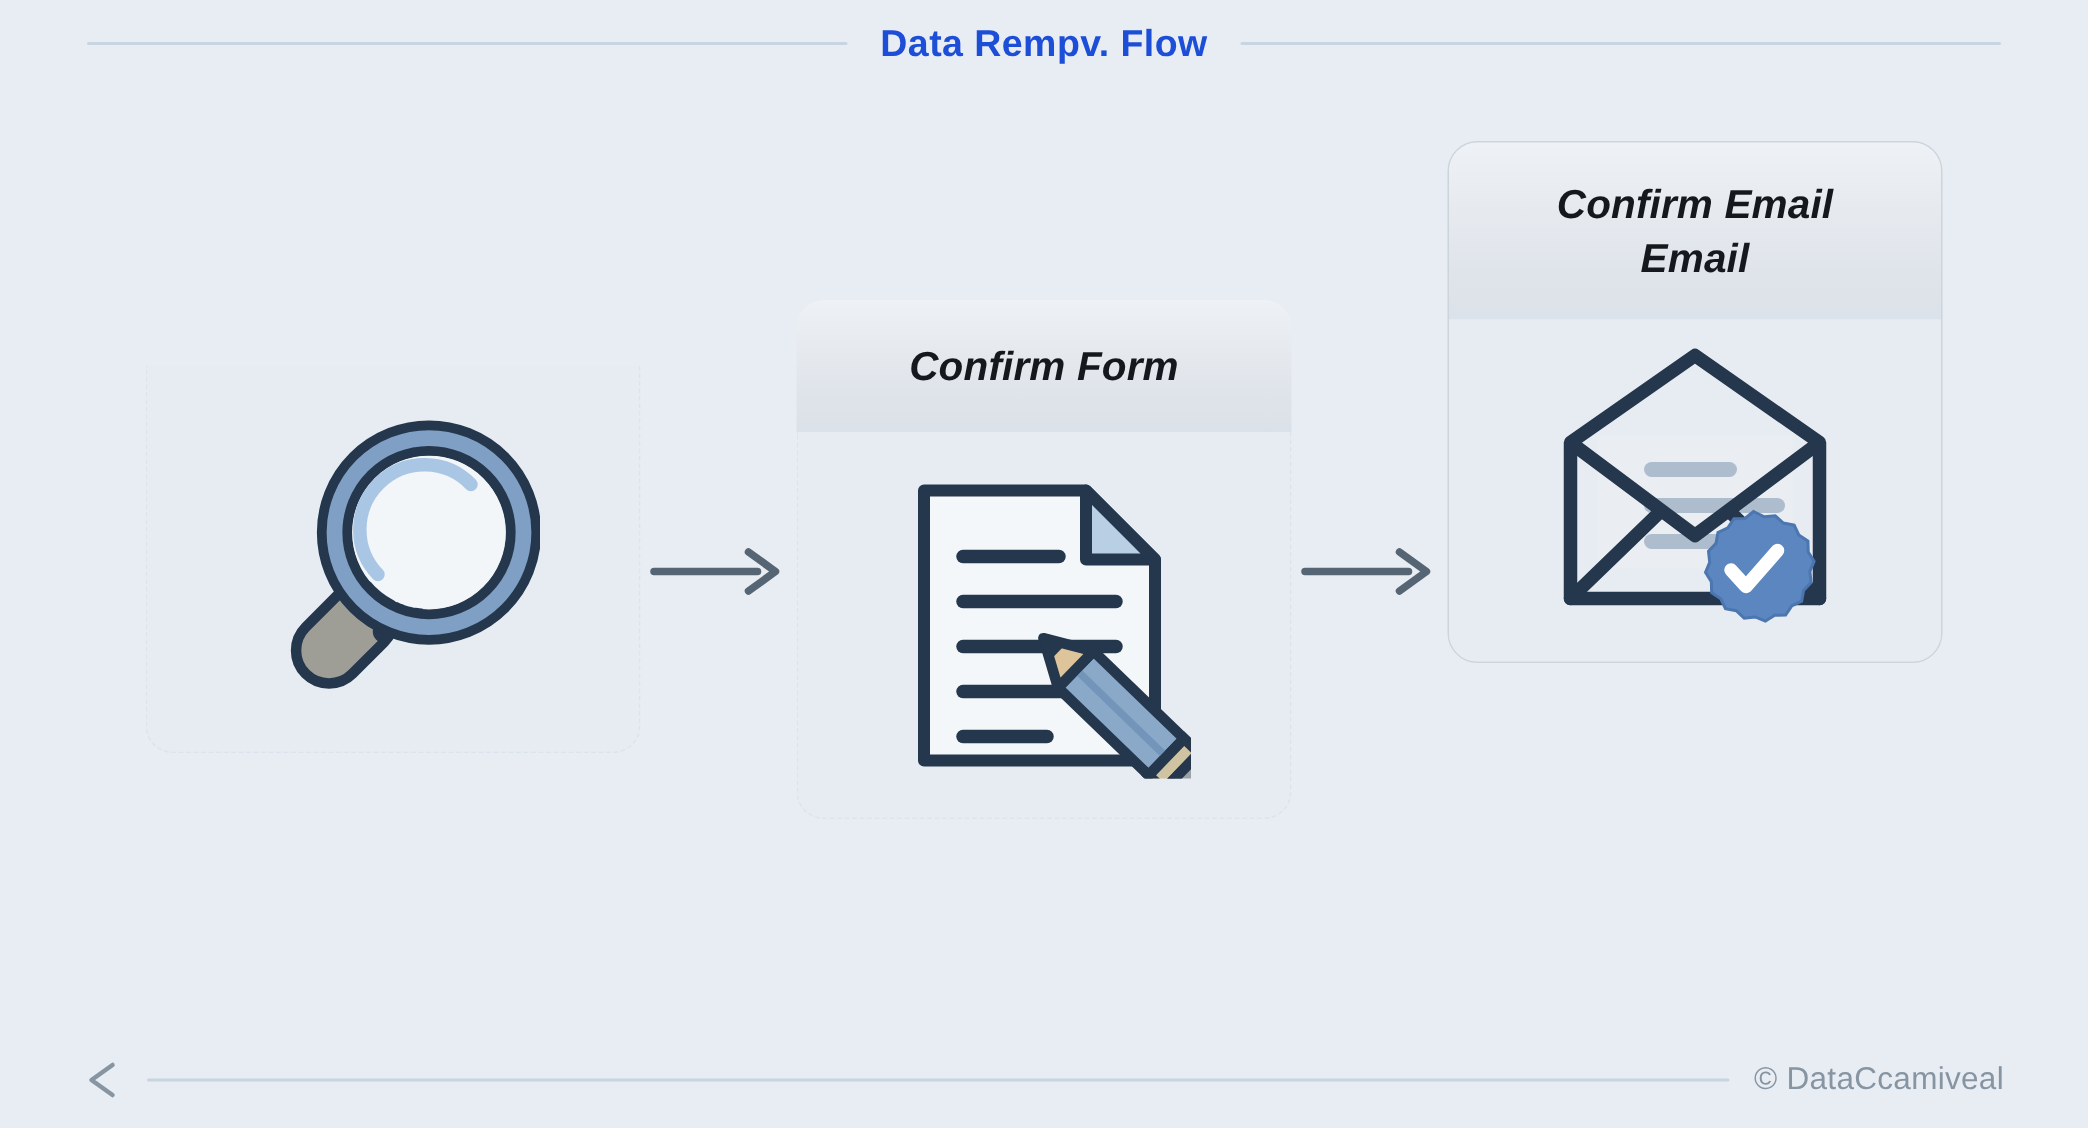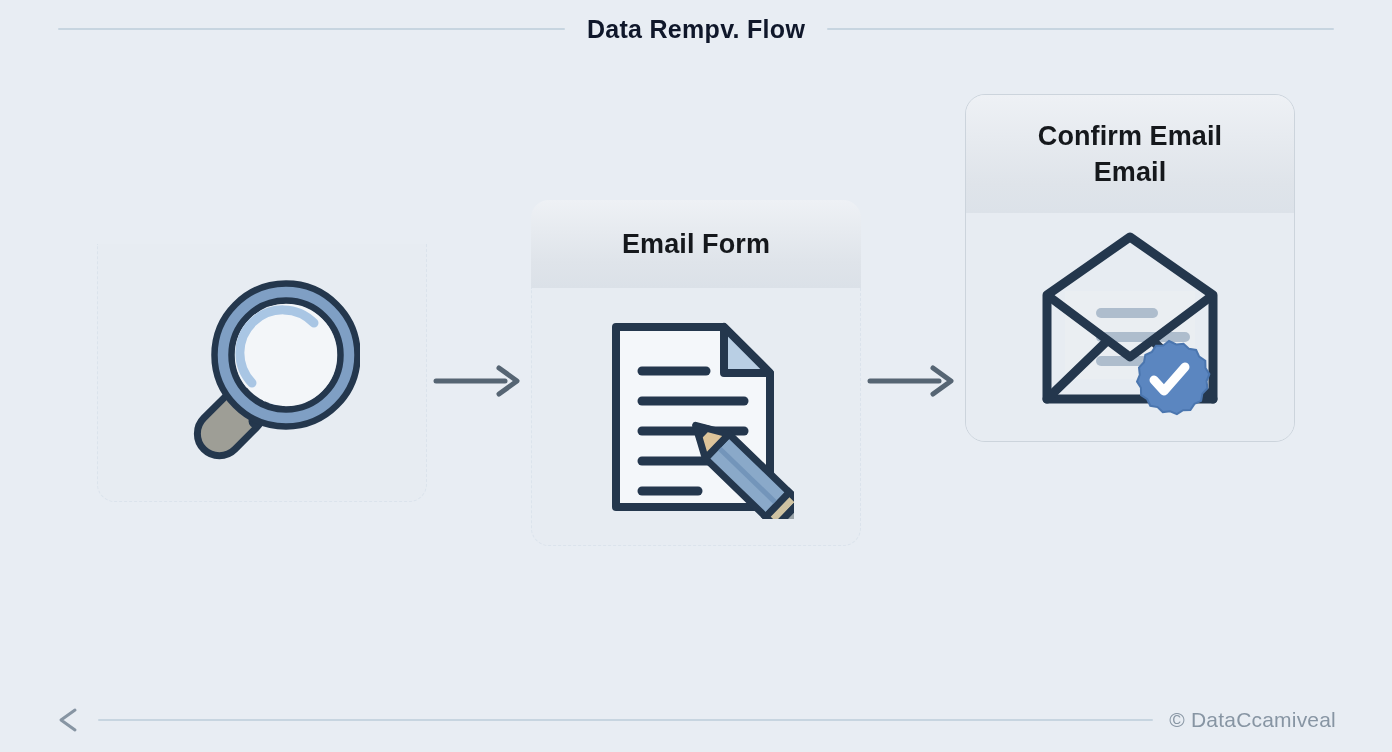--- a/index.html
+++ b/index.html
@@ -31,21 +31,21 @@
   .header-rule {
     flex: 1 1 auto;
     height: 2px;
     background: #c7d5e0;
     border-radius: 1px;
   }
   .header-title {
     flex: 0 0 auto;
     font-size: 25px;
     font-weight: 600;
-    color: #0f172a;
+    color: #1d4ed8;
     letter-spacing: 0.3px;
     white-space: nowrap;
   }
 
   
   .flow {
     position: absolute;
     top: 58px; left: 0;
     width: 1392px;
     height: 630px;
@@ -53,20 +53,21 @@
     align-items: center;
     justify-content: center;
   }
 
   .card {
     position: relative;
     width: 330px;
     display: flex;
     flex-direction: column;
     align-items: stretch;
+    font-style: italic;
   }
 
   
   .card-dashed .card-head {
     height: 88px;
     border-radius: 18px 18px 0 0;
     background: linear-gradient(180deg, #eef1f5 0%, #dfe4ea 70%, #dbe1e8 100%);
     display: flex;
     align-items: center;
     justify-content: center;
@@ -196,21 +197,21 @@
 
   <div class="arrow">
     <svg width="92" height="34" viewBox="0 0 92 34">
       <line x1="3" y1="17" x2="72" y2="17" stroke="#566573" stroke-width="5" stroke-linecap="round"></line>
       <polyline points="66,4 84,17 66,30" fill="none" stroke="#566573" stroke-width="5" stroke-linecap="round" stroke-linejoin="round"></polyline>
     </svg>
   </div>
 
   <div class="card card-dashed">
     <div class="card-head">
-      <div class="card-title">Email Form</div>
+      <div class="card-title">Confirm Form</div>
     </div>
     <div class="card-body">
       <div class="icon-wrap">
         <svg width="196" height="204" viewBox="0 0 196 204">
 
           <path d="M 18 12 H 126 L 172 58 V 192 H 18 Z" fill="#f4f7fa" stroke="#24374d" stroke-width="8" stroke-linejoin="round"></path>
 
           <path d="M 126 12 V 58 H 172 Z" fill="#b9cfe4" stroke="#24374d" stroke-width="8" stroke-linejoin="round"></path>
 
           <line x1="44" y1="56" x2="108" y2="56" stroke="#24374d" stroke-width="9" stroke-linecap="round"></line>

